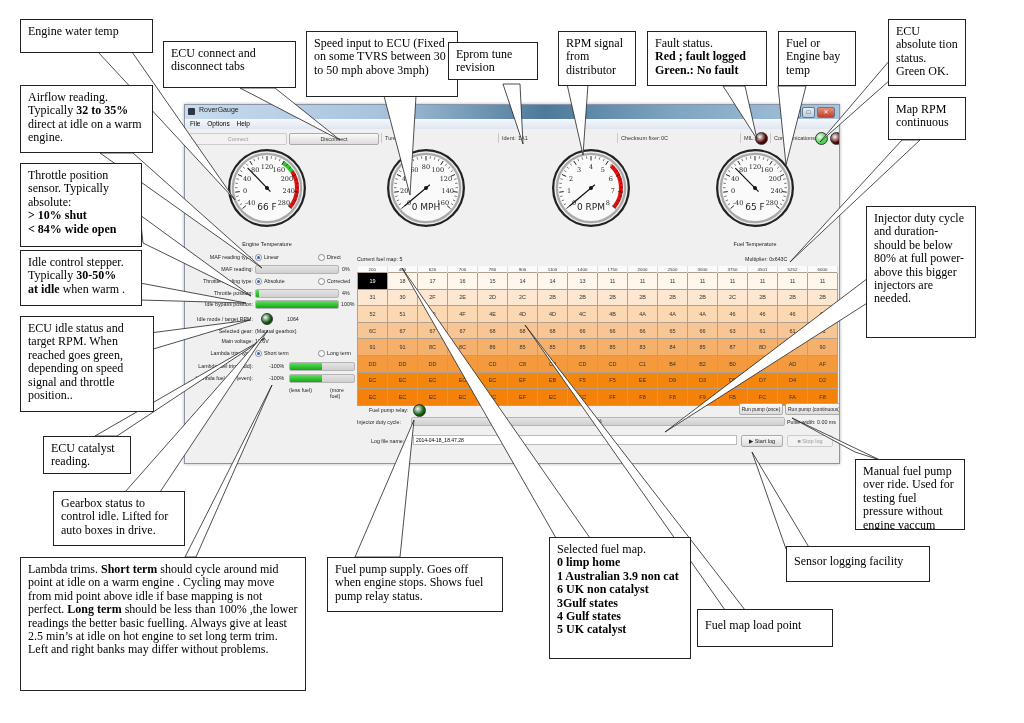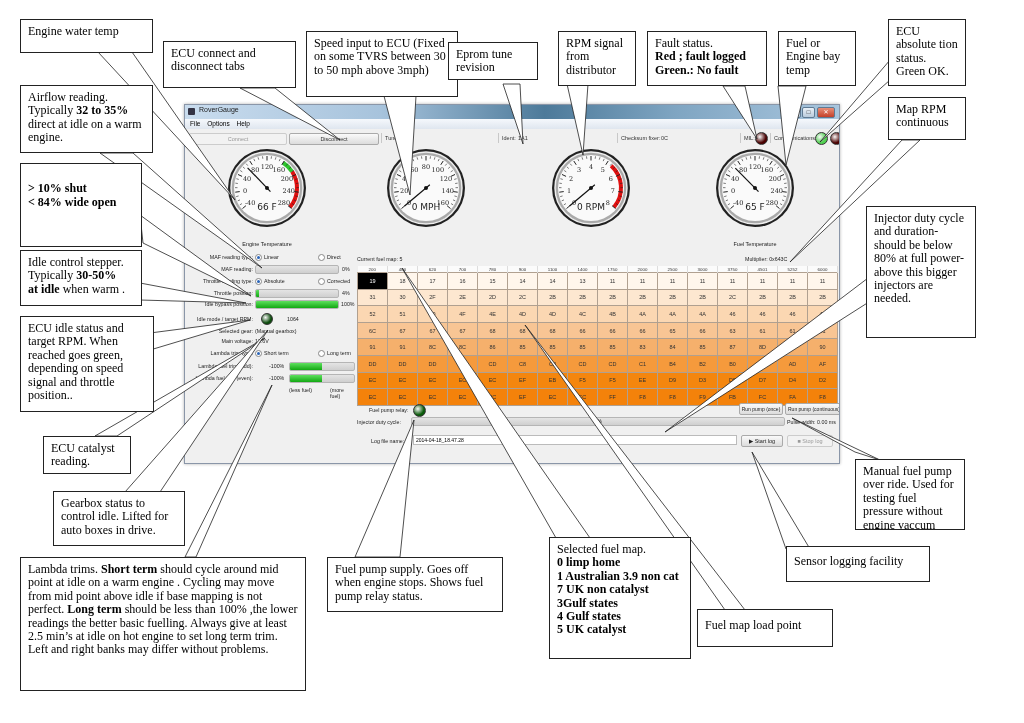--- a/index.html
+++ b/index.html
@@ -600,39 +600,39 @@
   <b>Green.: No fault</b>
 </div>
 <div class="note" style="left:778px;top:31px;width:78px;height:55px">Fuel or Engine bay temp</div>
 <div class="note" style="left:888px;top:19px;width:78px;height:67px">ECU absolute tion status. Green OK.</div>
 <div class="note" style="left:888px;top:97px;width:78px;height:43px">Map RPM continuous</div>
 
 <div class="note" style="left:20px;top:85px;width:133px;height:68px">
   <span>Airflow reading. Typically </span><b>32 to 35%</b><span> direct at idle on a warm engine.</span>
 </div>
 <div class="note" style="left:20px;top:163px;width:122px;height:84px">
-  <br>
+  <span>Throttle position sensor. Typically absolute:</span><br>
   <b>&gt; 10% shut</b><br>
   <b>&lt; 84% wide open</b>
 </div>
 <div class="note" style="left:20px;top:250px;width:122px;height:56px">
   <span>Idle control stepper. Typically </span><b>30-50%</b><br><b>at idle</b><span> when warm .</span>
 </div>
 <div class="note" style="left:20px;top:316px;width:134px;height:96px">ECU idle status and target RPM. When reached goes green, depending on speed signal and throttle position..</div>
 <div class="note" style="left:43px;top:436px;width:88px;height:38px">ECU catalyst reading.</div>
 <div class="note" style="left:53px;top:491px;width:132px;height:55px">Gearbox status to control idle. Lifted for auto boxes in drive.</div>
 <div class="note" style="left:20px;top:557px;width:286px;height:134px">
   <span>Lambda trims. </span><b>Short term</b><span> should cycle around mid point at idle on a warm engine . Cycling may move from mid point above idle if base  mapping is not perfect. </span><b>Long term</b><span> should be less than 100% ,the lower readings the better basic fuelling. Always give at least 2.5 min’s at idle on hot engine to set long term trim. Left and right banks may differ without problems.</span>
 </div>
 <div class="note" style="left:327px;top:557px;width:176px;height:55px">Fuel pump supply. Goes off when engine stops. Shows fuel pump relay status.</div>
 <div class="note" style="left:549px;top:537px;width:142px;height:122px">
   <span>Selected fuel map.</span><br>
   <b>0 limp  home</b><br>
   <b>1 Australian 3.9 non cat</b><br>
-  <b>7 UK non catalyst</b><br>
+  <b>6 UK non catalyst</b><br>
   <b>3Gulf states</b><br>
   <b>4 Gulf states</b><br>
   <b>5 UK catalyst</b>
 </div>
 <div class="note" style="left:697px;top:609px;width:136px;height:38px;padding-top:9px">Fuel map load point</div>
 <div class="note" style="left:866px;top:206px;width:110px;height:132px">Injector duty cycle and duration-should be below 80% at full power- above this bigger injectors are needed.</div>
 <div class="note" style="left:855px;top:459px;width:110px;height:71px">Manual fuel pump over ride. Used for testing fuel pressure without engine vaccum</div>
 <div class="note" style="left:786px;top:546px;width:144px;height:36px;padding-top:8px">Sensor logging facility</div>
 
 </body></html>

